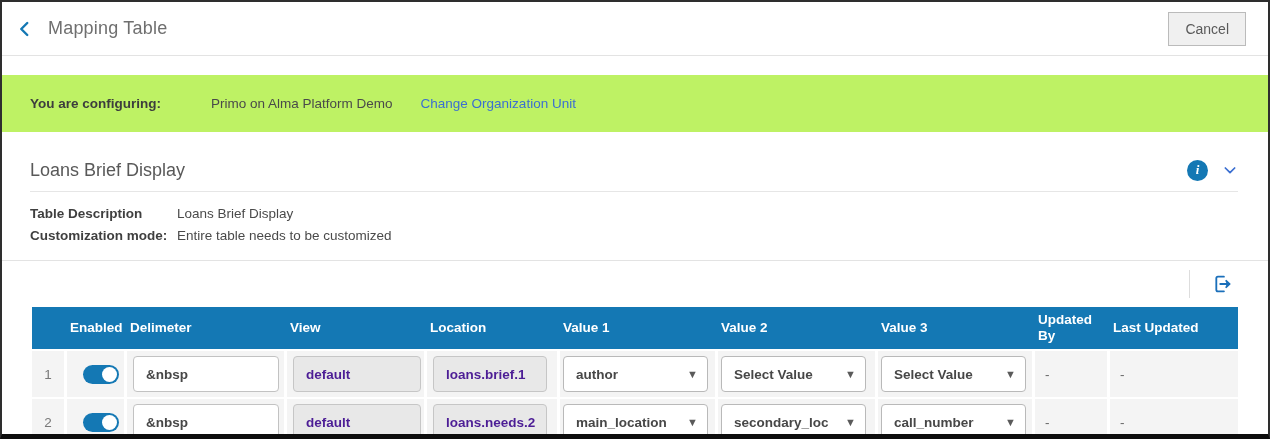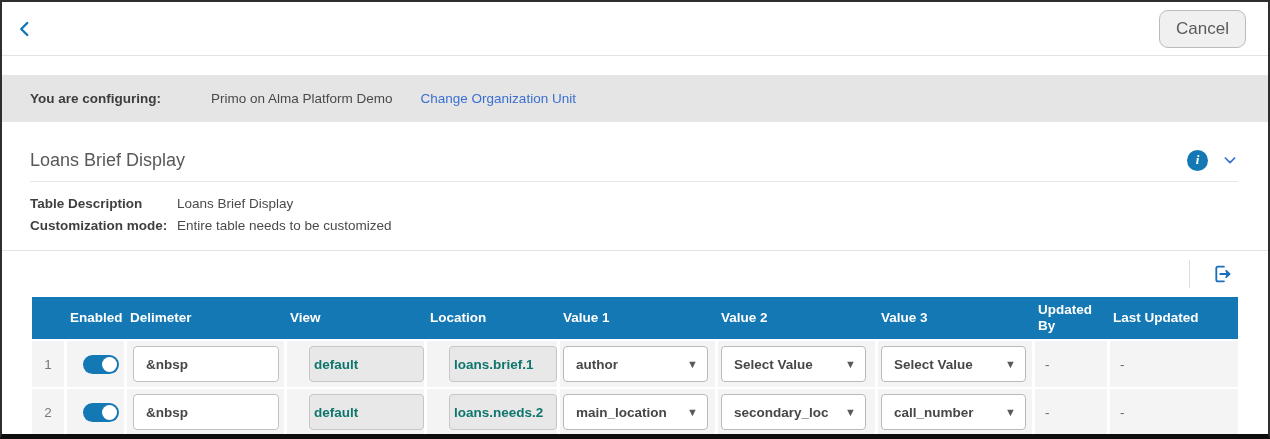--- a/index.html
+++ b/index.html
@@ -17,29 +17,29 @@
   .topbar {
     height: 54px;
     display: flex;
     align-items: center;
     padding: 0 12px 0 10px;
     border-bottom: 1px solid #e3e3e3;
   }
   .back-btn { width: 26px; height: 26px; display: flex; align-items: center; justify-content: center; cursor: pointer; }
   .page-title { font-size: 18px; color: #6f6f6f; margin-left: 10px; letter-spacing: 0.2px; }
   .topbar-spacer { flex: 1; }
-  .btn { font-size: 17px; border-radius: 9px; padding: 8px 16px; cursor: pointer; border: 1px solid transparent; }
+  .btn { font-size: 14px; border-radius: 0; padding: 8px 16px; cursor: pointer; border: 1px solid transparent; }
   .btn-cancel { background: #f0f0f0; border-color: #bbbbbb; color: #5a5a5a; margin-right: 10px; }
   .btn-primary { background: #1173bd; color: #ffffff; font-weight: 700; border-color: #0f68ab; }
 
   
   .configbar {
     margin-top: 19px;
-    height: 47px;
-    background: #e5e5e5;
+    height: 57px;
+    background: #bef264;
     display: flex;
     align-items: center;
     padding: 0 28px;
     font-size: 13.5px;
   }
   .configbar .lbl { font-weight: 700; color: #3d3d3d; }
   .configbar .val { color: #4a4a4a; margin-left: 50px; }
   .configbar .link { color: #3b6fd1; margin-left: 28px; cursor: pointer; text-decoration: none; }
 
   
@@ -120,41 +120,42 @@
     height: 36px; border-radius: 4px; font-size: 13.5px; font-weight: 600;
     color: #474747; display: flex; align-items: center;
     overflow: hidden; white-space: nowrap;
   }
   .tinput {
     background: #ffffff; border: 1px solid #c2c2c2;
     margin-left: 6px; width: 146px; padding-left: 12px;
   }
   .dfield {
     background: #e8e8e8; border: 1px solid #c6c6c6;
-    margin-left: 22px; width: 128px; padding-left: 4px; color: #0f766e;
+    margin-left: 6px; width: 128px; padding-left: 12px; color: #4c1d95;
   }
   .cell-location .dfield { width: 114px; }
   .dselect {
     background: #ffffff; border: 1px solid #b9b9b9;
     margin-left: 3px; width: 145px; padding-left: 12px; cursor: pointer;
     position: relative;
   }
   .dselect .sel-text { flex: 1; overflow: hidden; white-space: nowrap; }
   .dselect .caret { color: #5a5a5a; font-size: 11px; padding: 0 9px 0 4px; flex: none; }
   .dash { padding-left: 10px; color: #666; font-size: 13.5px; }
 </style>
 </head>
 <body>
 
 <div class="topbar">
   <div class="back-btn">
     <svg width="18" height="18" viewBox="0 0 24 24" fill="none" stroke="#1478b4" stroke-width="3.2" stroke-linecap="round" stroke-linejoin="round">
         <polyline points="15 4 7 12 15 20"></polyline>
       </svg>
   </div>
+  <div class="page-title">Mapping Table</div>
   <div class="topbar-spacer"></div>
   <button class="btn btn-cancel">Cancel</button>
 </div>
 
 <div class="configbar">
   <span class="lbl">You are configuring:</span>
   <span class="val">Primo on Alma Platform Demo</span>
   <a class="link">Change Organization Unit</a>
 </div>
 

